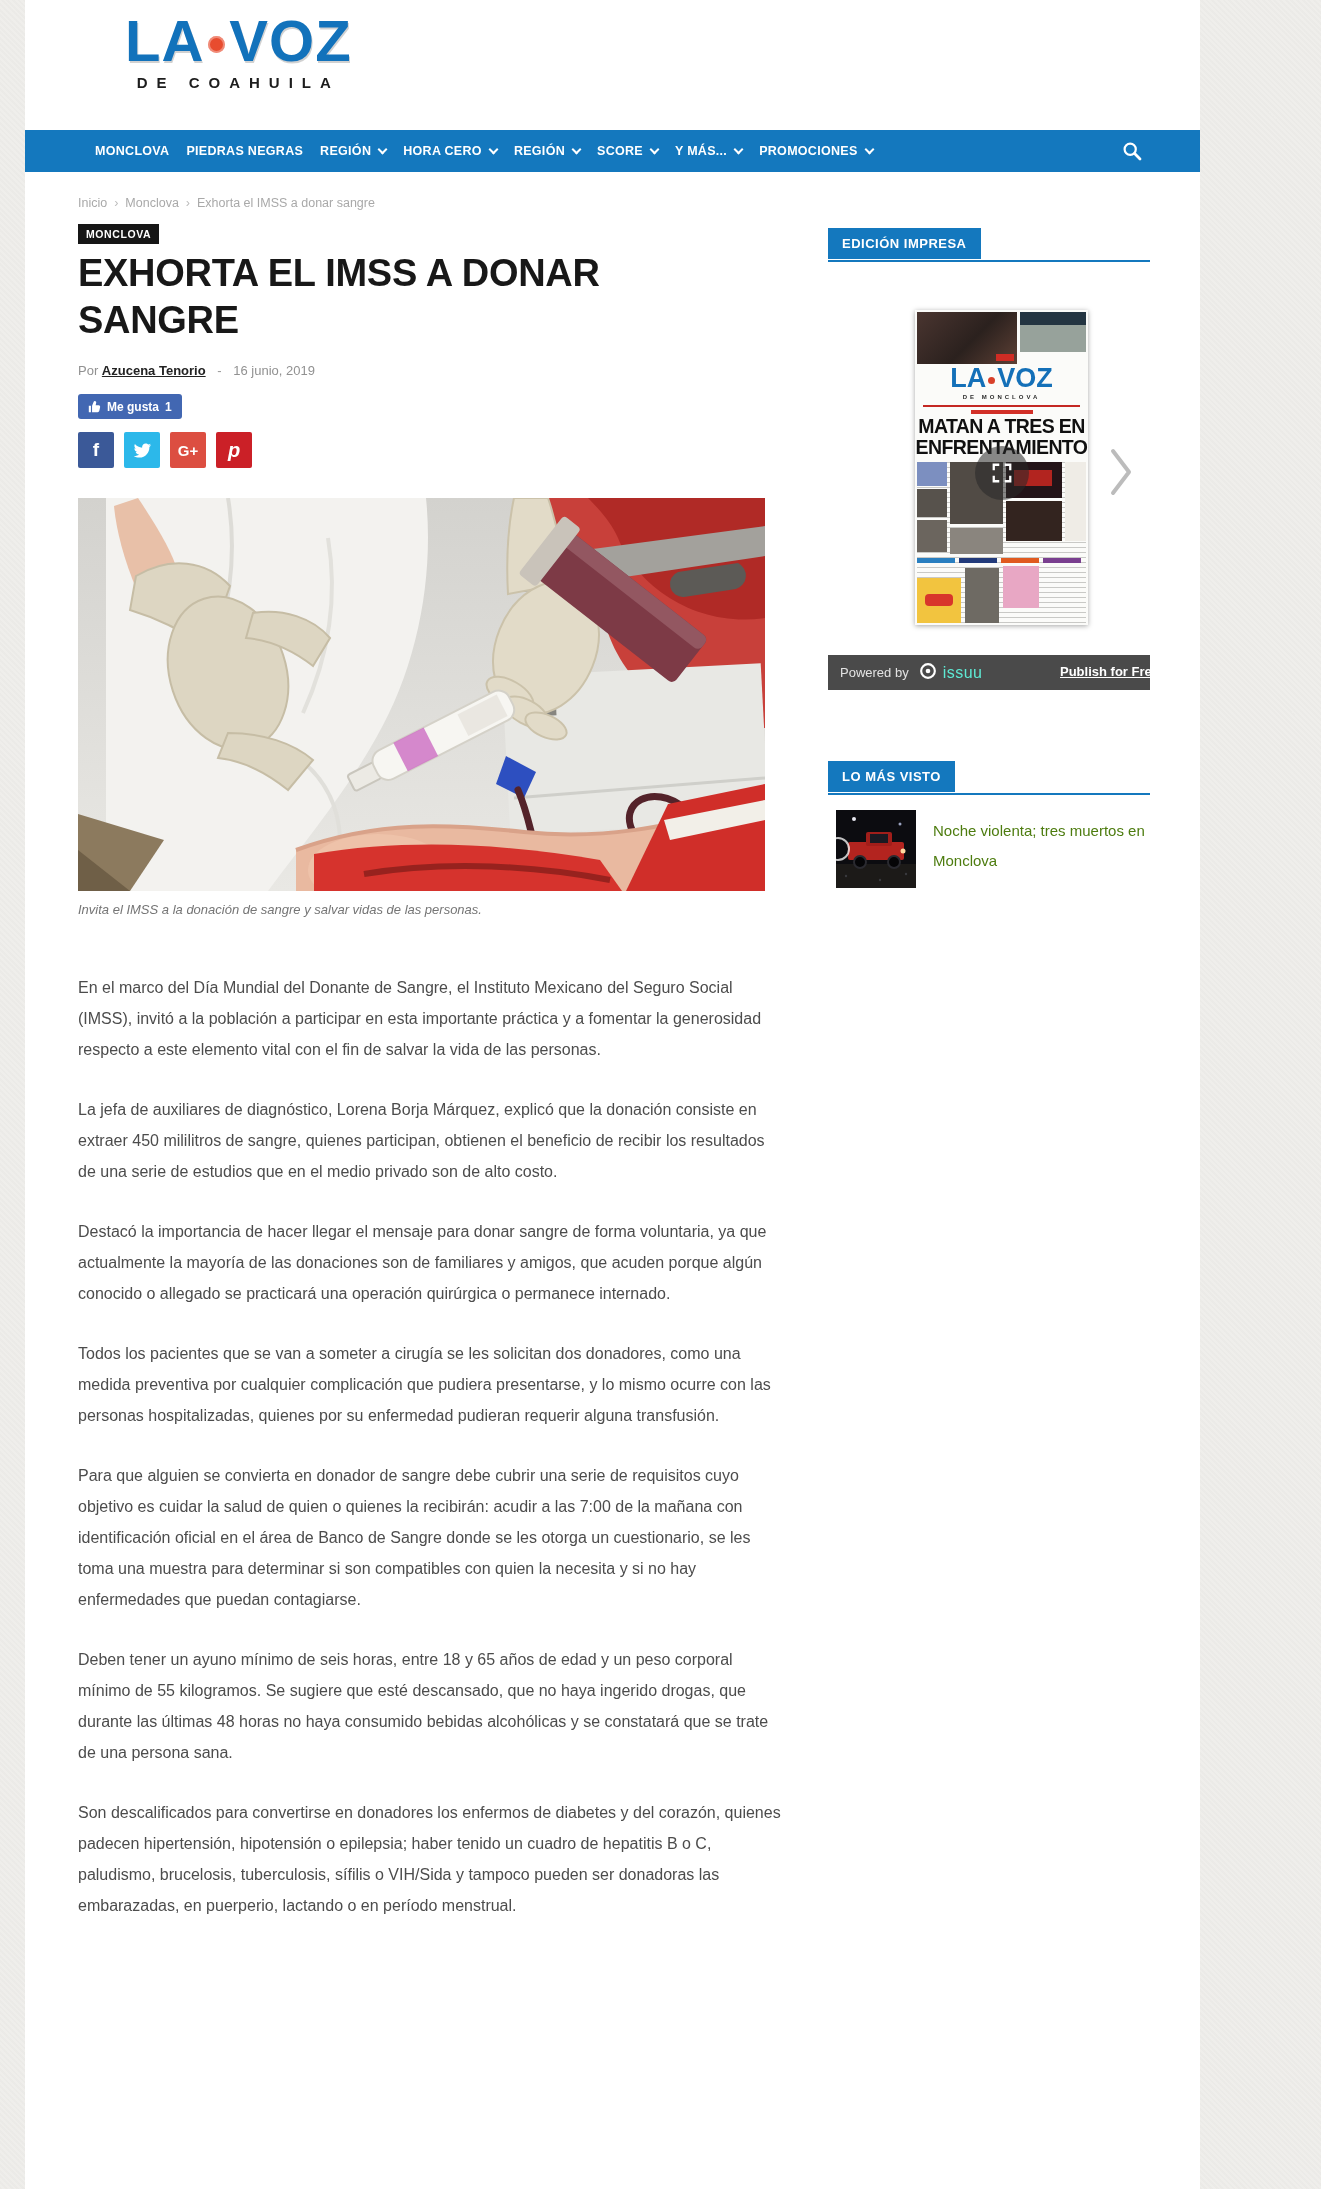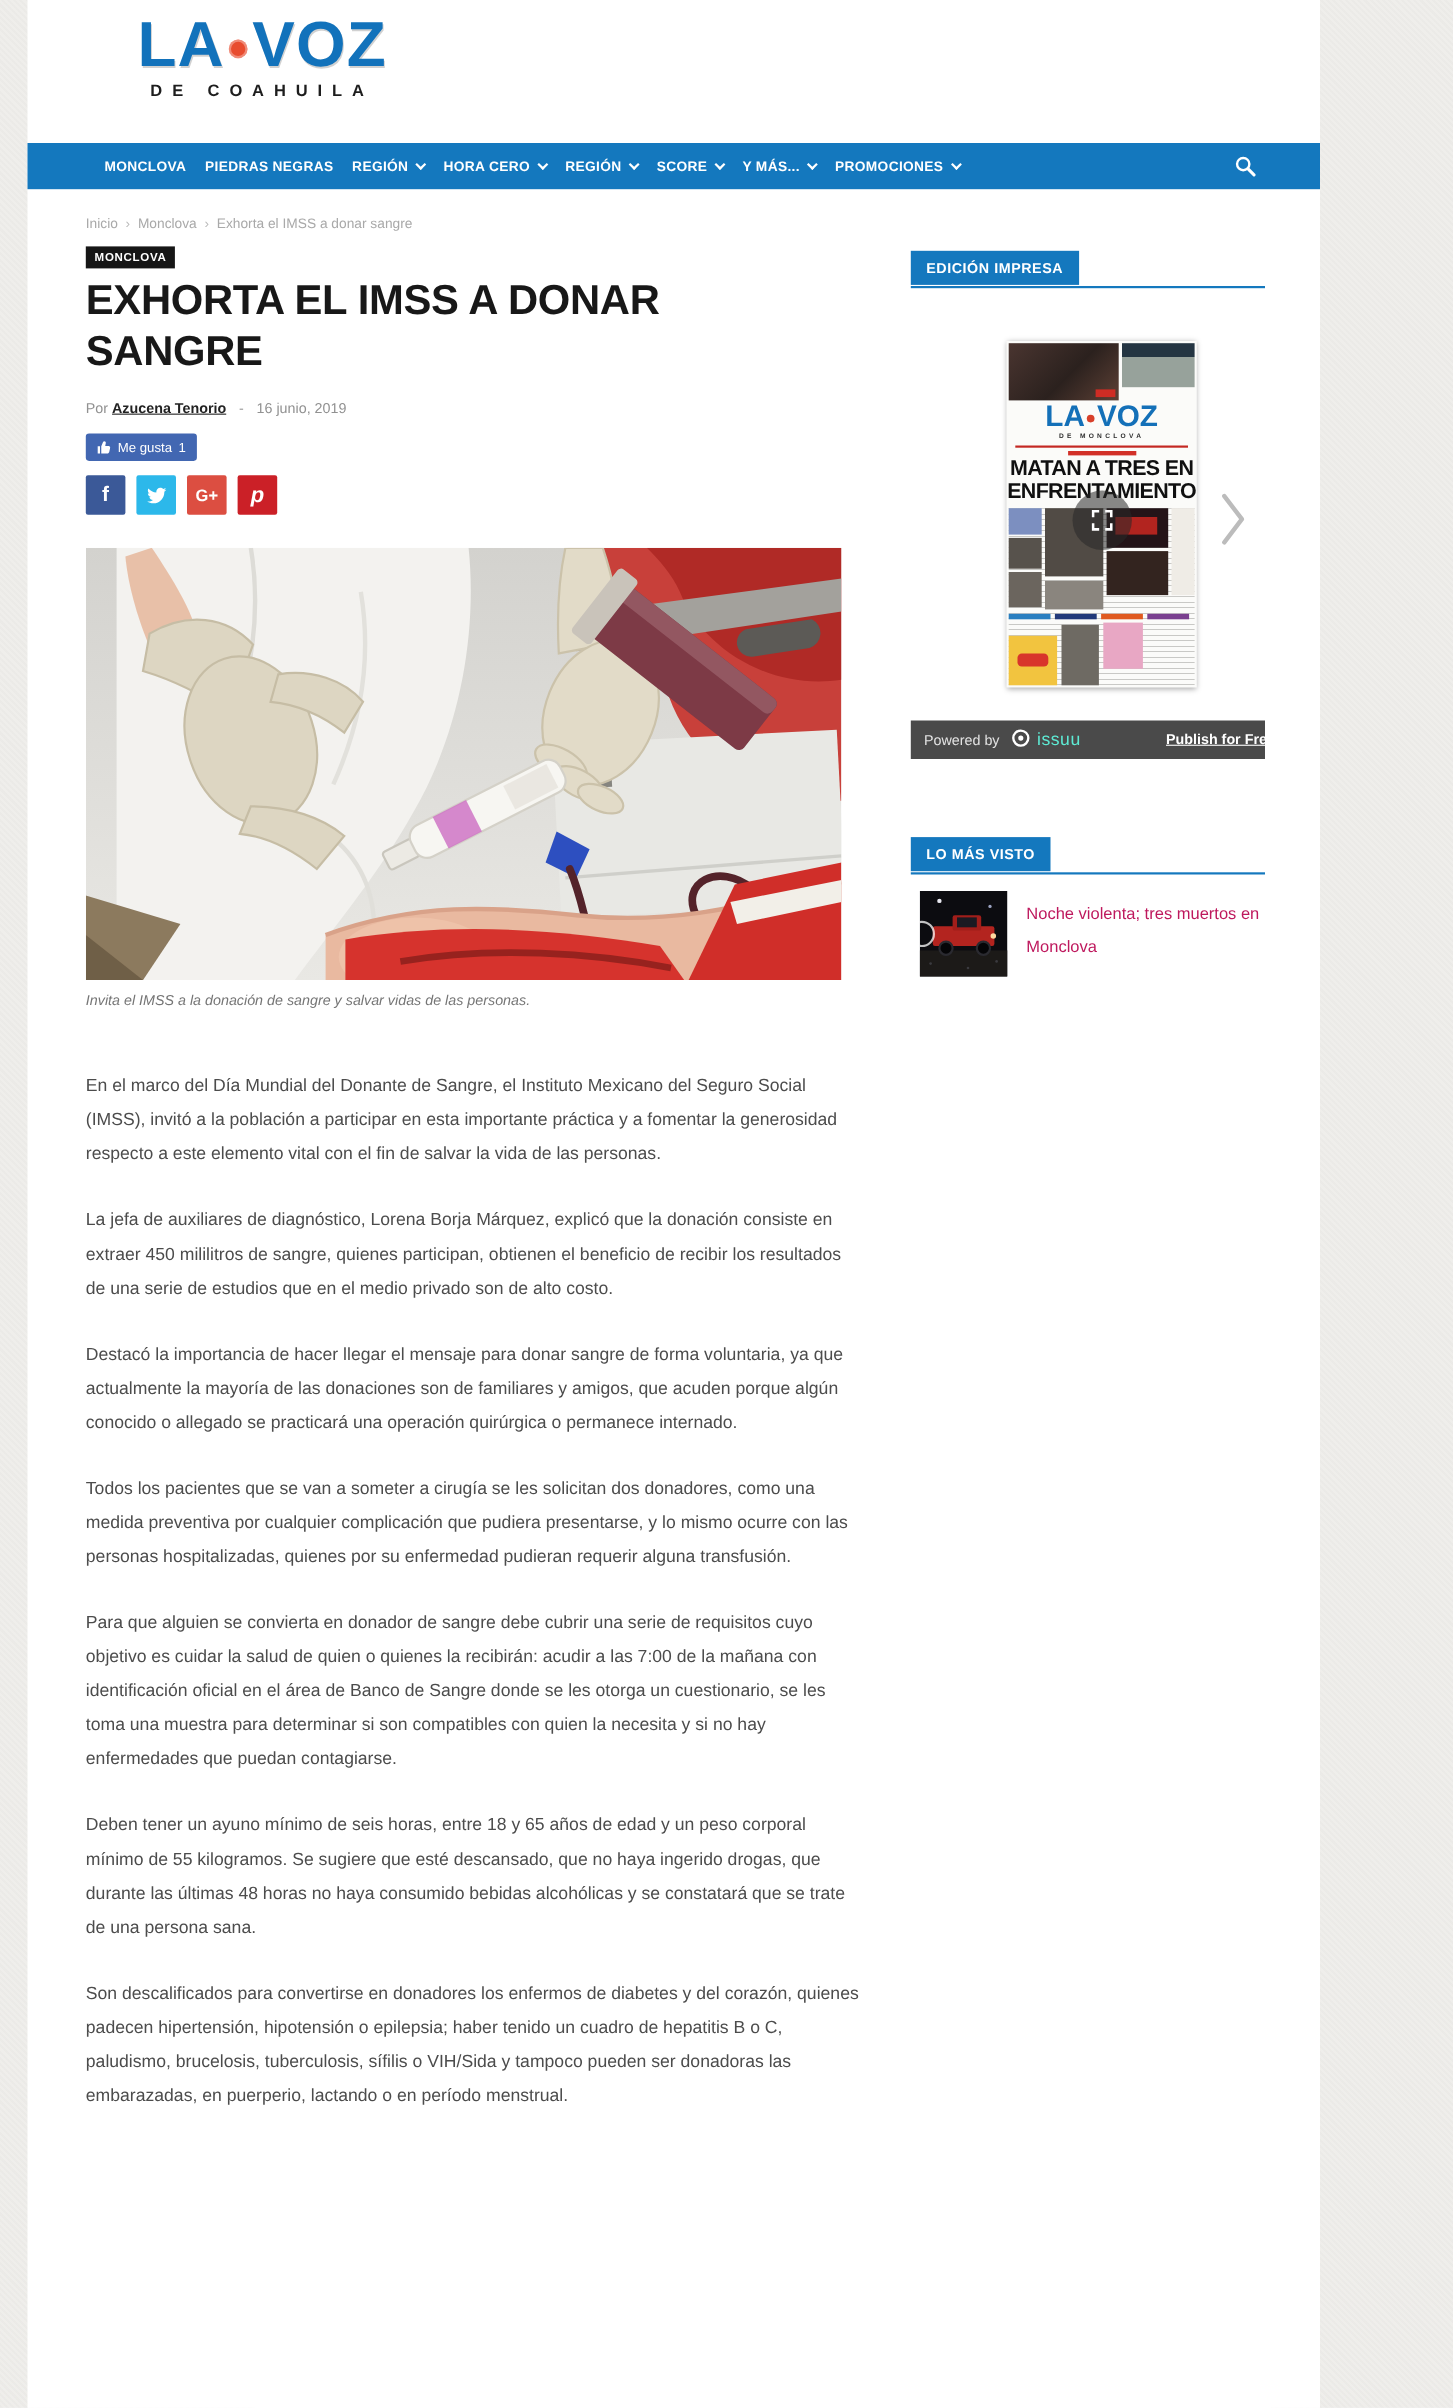--- a/index.html
+++ b/index.html
@@ -35,21 +35,21 @@
   .cat-badge{position:absolute;left:53px;top:224px;background:#161616;color:#fff;font-size:10.5px;
     font-weight:700;letter-spacing:.6px;padding:4px 8px;cursor:pointer;}
   h1.title{position:absolute;left:53px;top:250px;width:560px;margin:0;font-size:38px;line-height:47px;
     font-weight:700;color:#181818;letter-spacing:-.3px;}
   .byline{position:absolute;left:53px;top:363px;font-size:13px;color:#919191;}
   .byline .author{font-weight:700;color:#222;cursor:pointer;text-decoration:underline;}
   .byline .dash{margin:0 8px;color:#999;}
 
   
   .like-btn{position:absolute;left:53px;top:394px;height:25px;display:inline-flex;align-items:center;
-    background:#4267b2;border-radius:3px;padding:0 10px;color:#fff;font-size:12px;font-weight:400;cursor:pointer;}
+    background:#4267b2;border-radius:3px;padding:0 10px;color:#fff;font-size:12px;font-weight:700;cursor:pointer;}
   .like-btn svg{margin-right:6px;}
   .like-count{margin-left:6px;}
   .share-row{position:absolute;left:53px;top:432px;display:flex;gap:10px;}
   .share-btn{width:36px;height:36px;border-radius:2px;display:flex;align-items:center;justify-content:center;
     color:#fff;cursor:pointer;}
   .share-btn.fb{background:#3b5998;font-size:19px;font-weight:700;}
   .share-btn.tw{background:#2cb8ea;}
   .share-btn.gp{background:#dc4e41;font-size:15px;font-weight:700;}
   .share-btn.pin{background:#cb2027;font-size:20px;font-weight:700;font-style:italic;}
 
@@ -111,21 +111,21 @@
   .issuu-bar{position:absolute;left:0;top:431px;width:322px;height:35px;background:#4a4a4a;overflow:hidden;
     display:flex;align-items:center;}
   .issuu-left{display:flex;align-items:center;margin-left:12px;color:#e3e3e3;font-size:13px;white-space:nowrap;justify-content:center;}
   .issuu-logo{margin:0 6px 0 10px;}
   .issuu-word{color:#5eead4;font-size:16px;font-weight:400;letter-spacing:.5px;}
   .issuu-publish{position:absolute;left:232px;top:9px;width:110px;color:#fff;font-size:13px;font-weight:700;
     text-decoration:underline;white-space:nowrap;cursor:pointer;}
 
   .mv-item{position:absolute;left:8px;top:586px;width:314px;display:flex;cursor:pointer;}
   .mv-thumb{width:80px;height:78px;flex:0 0 80px;overflow:hidden;}
-  .mv-title{margin-left:17px;margin-top:6px;width:235px;font-size:15px;line-height:30px;color:#be185d;}
+  .mv-title{margin-left:17px;margin-top:6px;width:235px;font-size:15px;line-height:30px;color:#4d7c0f;}
 </style>
 </head>
 <body>
 
 <div id="page">
 
   <div class="logo">
     <div class="logo-main">
       <span>LA</span>
         <span class="logo-dot"></span>

